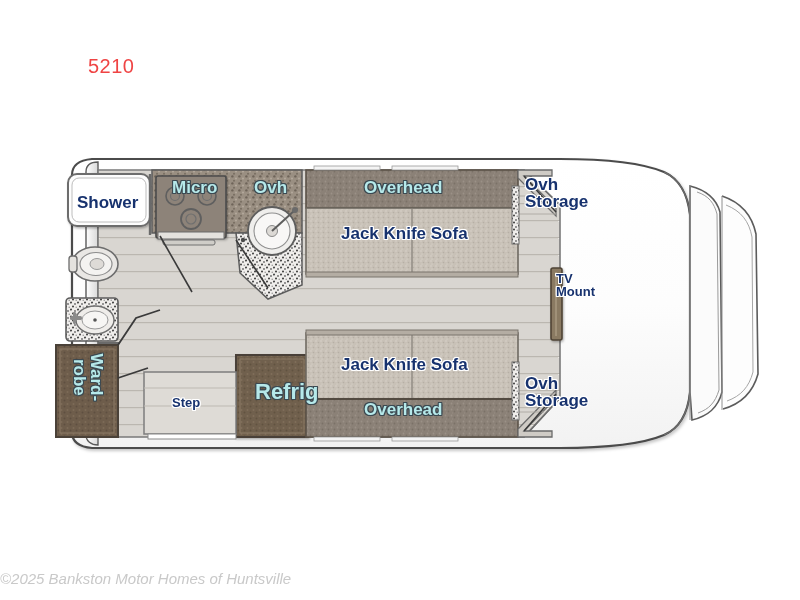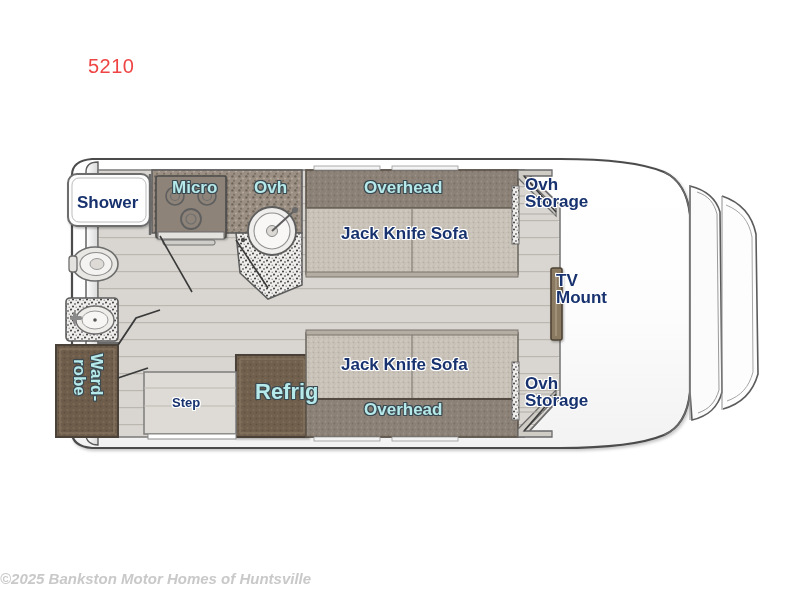--- a/index.html
+++ b/index.html
@@ -14,21 +14,21 @@
   
   #title{
     position:absolute;left:88px;top:55px;
     font-size:20px;font-weight:400;color:#ef4444;
     letter-spacing:0.5px;
   }
 
   
   #copyright{
     position:absolute;left:0px;top:570px;
-    font-size:15px;font-weight:bold;font-style:italic;
+    font-size:15px;font-weight:normal;font-style:italic;
     color:#c9c9c9;letter-spacing:0px;
   }
 
   
   #plan{
     position:absolute;left:0;top:0;width:800px;height:600px;
   }
   #plan svg{position:absolute;left:0;top:0;}
 
   
@@ -343,21 +343,21 @@
 
   <div class="lbl cyan" style="left:254px;top:179px;font-size:17px;">Ovh</div>
 
   <div class="lbl cyan" style="left:364px;top:179px;font-size:17px;">Overhead</div>
 
   <div class="lbl navy" style="left:525px;top:176px;font-size:17px;white-space:pre-line;text-align:left;">Ovh
 Storage</div>
 
   <div class="lbl navy" style="left:341px;top:225px;font-size:17px;">Jack Knife Sofa</div>
 
-  <div class="lbl navy" style="left:556px;top:272px;font-size:17px;white-space:pre-line;text-align:left;">TV
+  <div class="lbl navy" style="left:556px;top:272px;font-size:13px;white-space:pre-line;text-align:left;">TV
 Mount</div>
 
   <div class="lbl cyan rot" style="left:50px;top:360px;width:76px;font-size:17px;white-space:pre-line;text-align:center;">Ward-
 robe</div>
 
   <div class="lbl cyan" style="left:255px;top:381px;font-size:22px;">Refrig</div>
 
   <div class="lbl navy" style="left:172px;top:396px;font-size:13px;">Step</div>
 
   <div class="lbl navy" style="left:341px;top:356px;font-size:17px;">Jack Knife Sofa</div>

